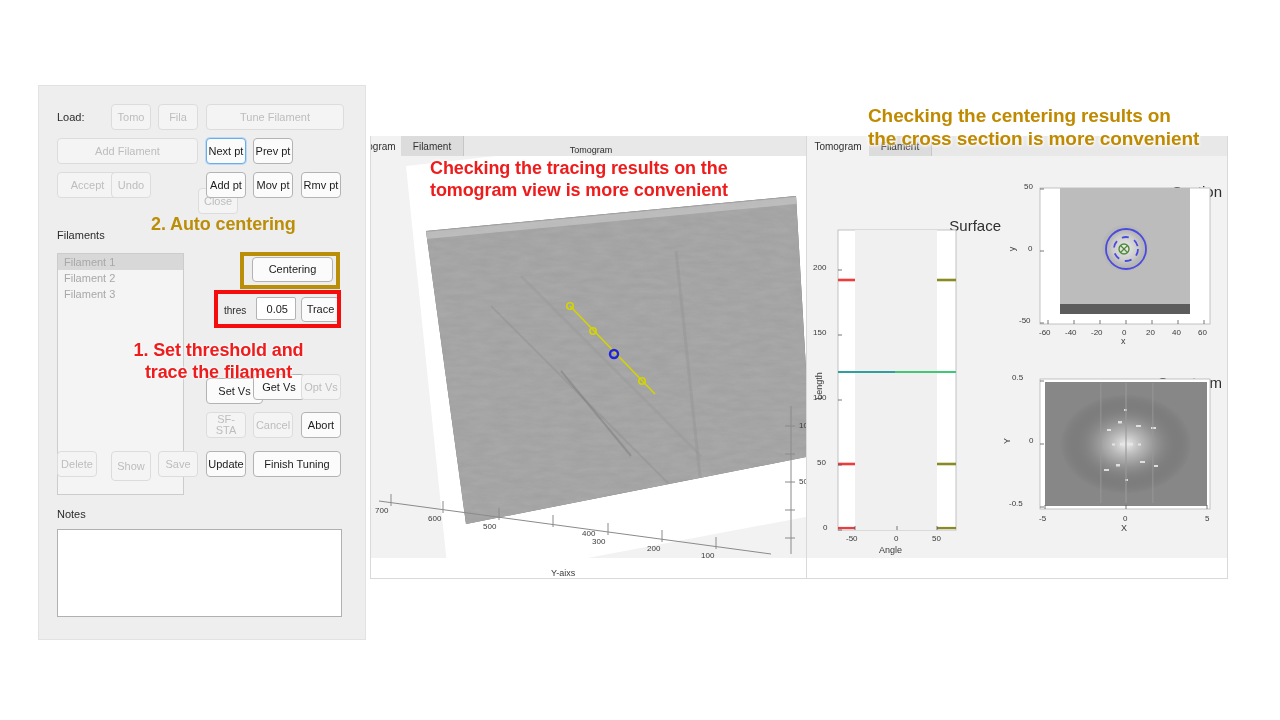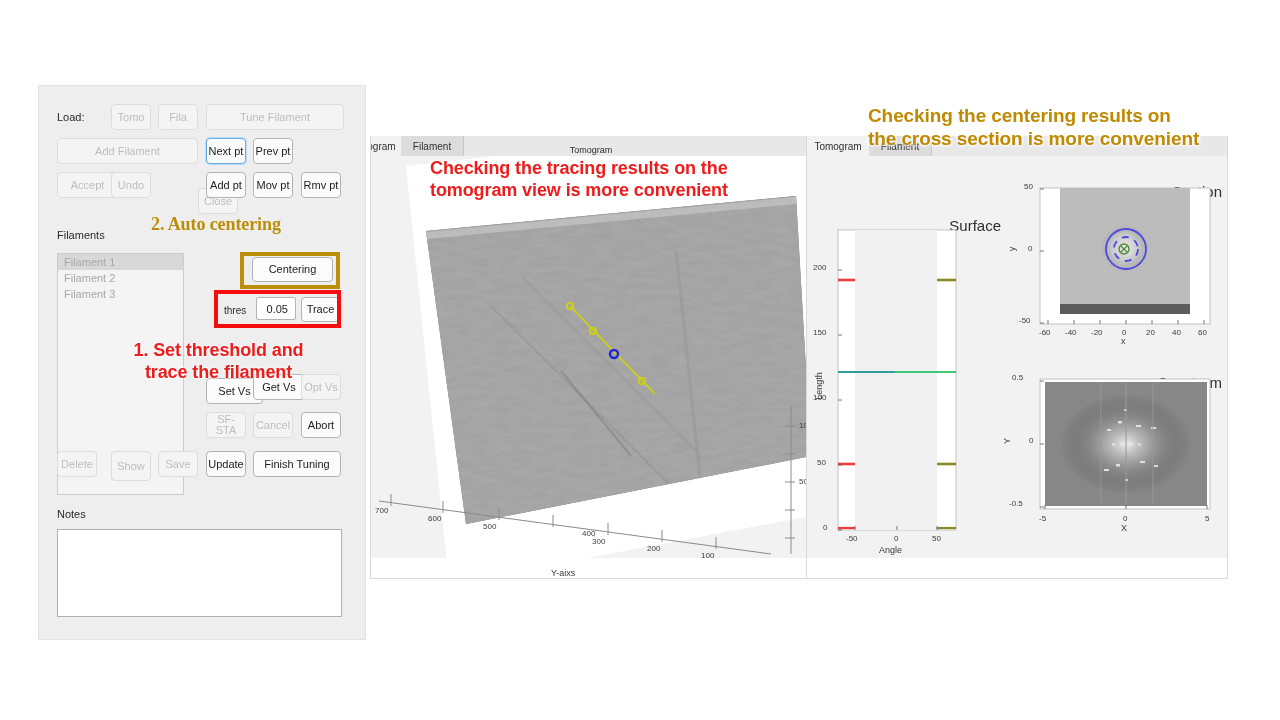--- a/index.html
+++ b/index.html
@@ -89,21 +89,21 @@
   .anno-gold{color:#bb8e09;font-size:18px;}
   .anno-gold-big{color:#c08a00;font-size:19px;}
   #anno-tomogram{
     left:430px;top:158px;width:362px;
     text-shadow:0 0 4px #fff,0 0 4px #fff,0 0 3px #fff;
   }
   #anno-centering{
     left:868px;top:104px;width:392px;
     text-shadow:0 0 4px #fff,0 0 4px #fff,0 0 3px #fff;
   }
-  #anno-step2{left:151px;top:214px;font-family:Liberation Serif, serif;}
+  #anno-step2{left:151px;top:214px;}
   #anno-step1{
     left:106px;top:340px;width:225px;text-align:center;
     text-shadow:0 0 3px #fff,0 0 3px #fff;
   }
   #box-centering{
     left:240px;top:252px;width:100px;height:37px;
     border:4px solid #bb8e09;box-sizing:border-box;
   }
   #box-trace{
     left:214px;top:290px;width:127px;height:38px;

